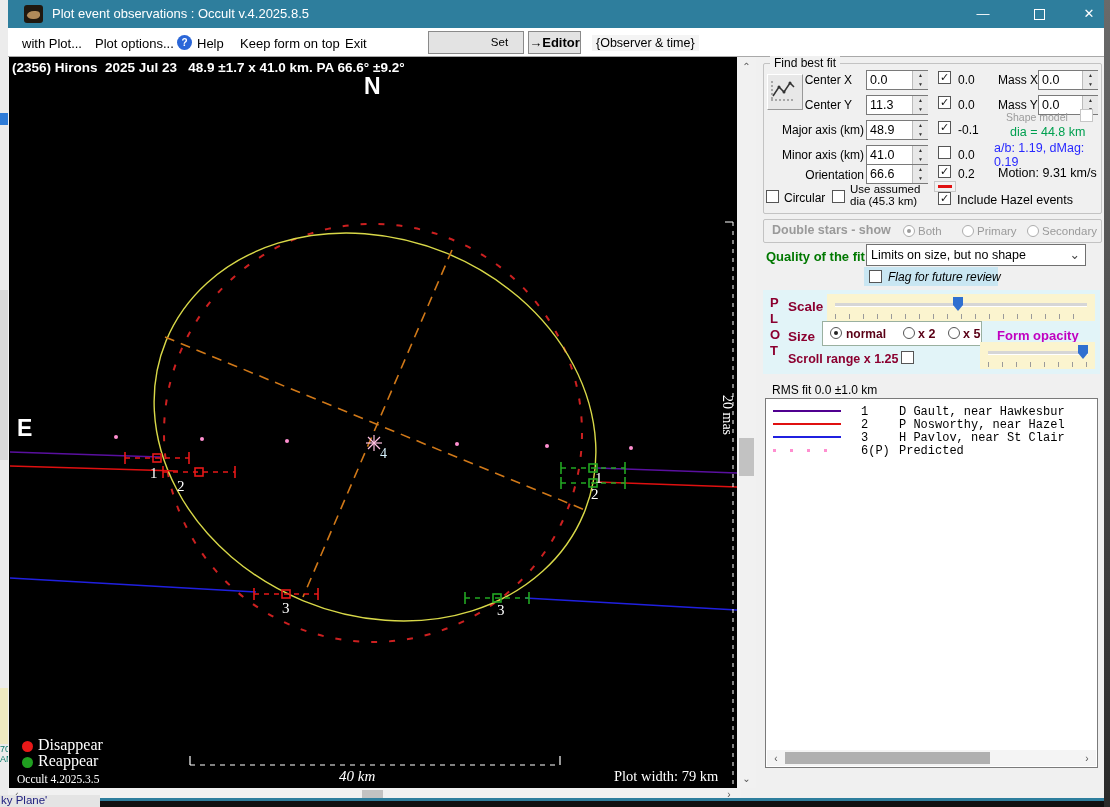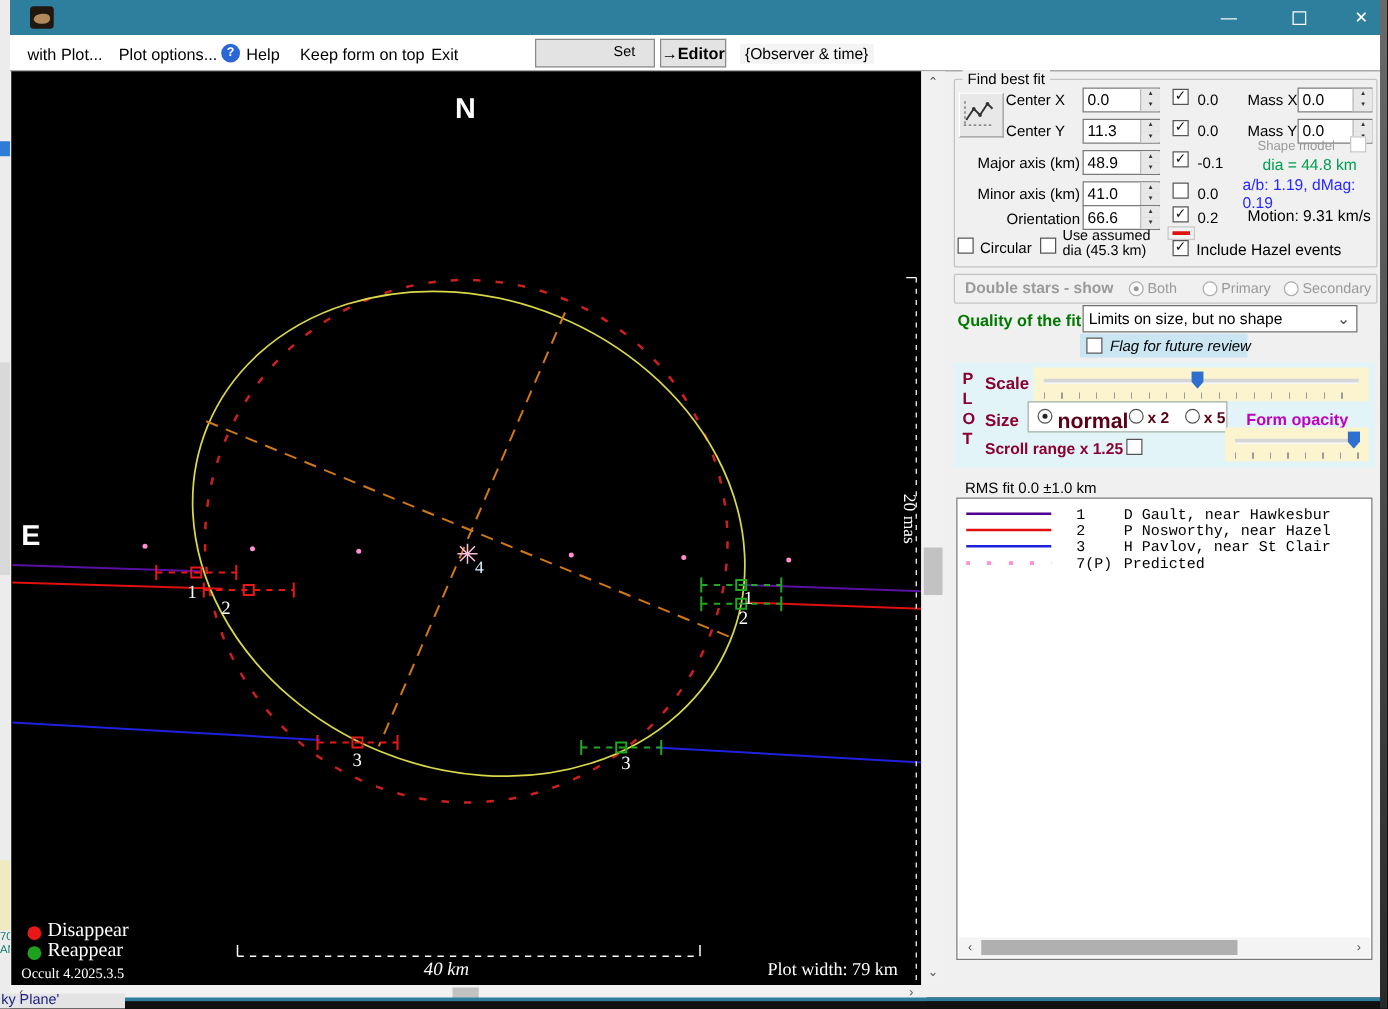--- a/index.html
+++ b/index.html
@@ -77,20 +77,21 @@
     <div class="abs" style="left:0;top:113px;width:8px;height:12px;background:#2f7cd8;"></div>
     <div class="abs" style="left:0;top:290px;width:8px;height:170px;background:#d9d9d9;"></div>
     <div class="abs" style="left:0;top:688px;width:8px;height:56px;background:#efeac1;"></div>
     <div class="abs" style="left:0;top:744px;width:8px;height:30px;color:#0a7a6a;font-size:9px;overflow:hidden;">70 AN</div>
   </div>
 
   <div class="abs titlebar">
     <div class="abs title-ic">
         <i></i>
       </div>
+    <div class="abs title-txt">Plot event observations : Occult v.4.2025.8.5</div>
     <div class="abs wm" style="left:952px;top:0;">—</div>
     <div class="abs" style="left:1026px;top:9px;width:11px;height:11px;border:1.5px solid #fff;box-sizing:border-box;"></div>
     <div class="abs wm" style="left:1058px;top:0;">✕</div>
   </div>
 
   <div class="abs menubar"></div>
   <div class="abs mi" style="left:22px;">with Plot...</div>
   <div class="abs mi" style="left:95px;">Plot options...</div>
   <div class="abs helpic" style="left:177px;top:35px;">?</div>
   <div class="abs mi" style="left:197px;">Help</div>
@@ -195,20 +196,21 @@
           <line x1="551" y1="699" x2="551" y2="708"></line>
       </g>
 
       <g stroke="#fff" stroke-width="1">
         <line x1="724" y1="165" x2="724" y2="730" stroke-dasharray="4 5"></line>
         <line x1="716" y1="165" x2="724" y2="165"></line>
       </g>
       <text x="714" y="338" fill="#fff" font-family="Liberation Serif,serif" font-size="14" transform="rotate(90 714 338)">20 mas</text>
     </svg>
 
+    <div class="abs ptitle" style="left:3px;top:3px;">(2356) Hirons  2025 Jul 23   48.9 ±1.7 x 41.0 km. PA 66.6° ±9.2°</div>
     <div class="abs cardinal" style="left:355px;top:16px;">N</div>
     <div class="abs cardinal" style="left:8px;top:358px;">E</div>
 
     <div class="abs leg-dot" style="left:13px;top:684px;background:#e81818;"></div>
     <div class="abs serif" style="left:29px;top:679px;font-size:16px;">Disappear</div>
     <div class="abs leg-dot" style="left:13px;top:700px;background:#20a020;"></div>
     <div class="abs serif" style="left:29px;top:695px;font-size:16px;">Reappear</div>
     <div class="abs serif" style="left:8px;top:716px;font-size:11.5px;">Occult 4.2025.3.5</div>
     <div class="abs serif" style="left:330px;top:711px;font-size:15px;font-style:italic;">40 km</div>
     <div class="abs serif" style="left:605px;top:711px;width:118px;text-align:left;font-size:14.5px;">Plot width: 79 km</div>
@@ -354,21 +356,21 @@
   <div class="abs maroon" style="left:788px;top:299px;font-size:13.5px;">Scale</div>
   <div class="abs slider" style="left:827px;top:294px;width:268px;height:27px;">
     <div class="abs track" style="left:8px;top:9px;width:252px;"></div>
     <div class="abs thumb" style="left:126px;top:3px;"></div>
     <div class="abs ticks" style="left:8px;top:20px;width:252px;"></div>
   </div>
 
   <div class="abs maroon" style="left:788px;top:329px;font-size:13.5px;">Size</div>
   <div class="abs" style="left:822px;top:321px;width:160px;height:25px;background:#fff;border:1px solid #9ab0a0;box-sizing:border-box;"></div>
   <div class="abs radio sel" style="left:830px;top:327px;"></div>
-  <div class="abs maroon" style="left:846px;top:327px;font-size:17px;color:#5a0016;">normal</div>
+  <div class="abs maroon" style="left:846px;top:327px;font-size:12px;color:#5a0016;">normal</div>
   <div class="abs radio" style="left:903px;top:327px;"></div>
   <div class="abs maroon" style="left:918px;top:327px;font-size:12.5px;color:#5a0016;">x 2</div>
   <div class="abs radio" style="left:948px;top:327px;"></div>
   <div class="abs maroon" style="left:963px;top:327px;font-size:12.5px;color:#5a0016;">x 5</div>
   <div class="abs" style="left:997px;top:328px;font-size:13px;font-weight:bold;color:#c000c0;">Form opacity</div>
 
   <div class="abs maroon" style="left:788px;top:352px;font-size:12.5px;">Scroll range x 1.25</div>
   <div class="abs cbx" style="left:901px;top:351px;"></div>
   <div class="abs slider" style="left:980px;top:342px;width:115px;height:27px;">
     <div class="abs track" style="left:8px;top:9px;width:100px;"></div>
@@ -388,21 +390,21 @@
       <span class="abs mono" style="left:95px;top:0;">2</span>
       <span class="abs mono" style="left:133px;top:0;">P Nosworthy, near Hazel</span>
     </div>
     <div class="abs" style="left:0;top:32px;width:331px;height:13px;">
       <div class="abs obs-line" style="left: 7px; top: 5px; width: 68px; color: rgb(32, 32, 224);"></div>
       <span class="abs mono" style="left:95px;top:0;">3</span>
       <span class="abs mono" style="left:133px;top:0;">H Pavlov, near St Clair</span>
     </div>
     <div class="abs" style="left:0;top:45px;width:331px;height:13px;">
       <div class="abs obs-line dotted" style="left: 7px; top: 5px; width: 68px; color: rgb(255, 143, 208);"></div>
-      <span class="abs mono" style="left:95px;top:0;">7(P)</span>
+      <span class="abs mono" style="left:95px;top:0;">6(P)</span>
       <span class="abs mono" style="left:133px;top:0;">Predicted</span>
     </div>
 
     <div class="abs sb" style="left:1px;top:351px;width:329px;height:16px;background:#f4f4f4;">
       <div class="abs sb-btn" style="left:2px;top:1px;width:14px;">‹</div>
       <div class="abs sb-thumb" style="left:18px;top:2px;width:205px;height:12px;background:#b0b0b0;"></div>
       <div class="abs sb-btn" style="left:313px;top:1px;width:14px;">›</div>
     </div>
   </div>
 

